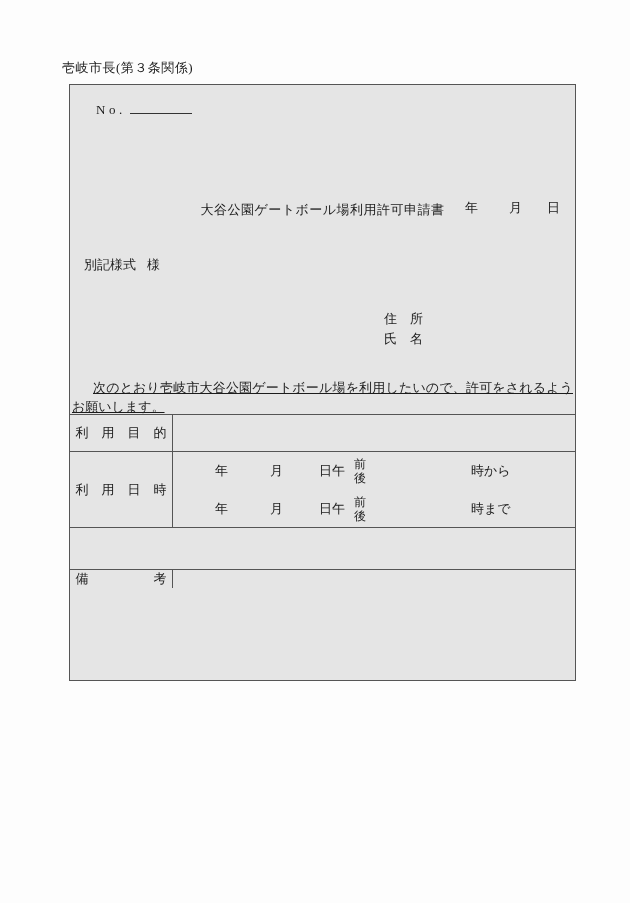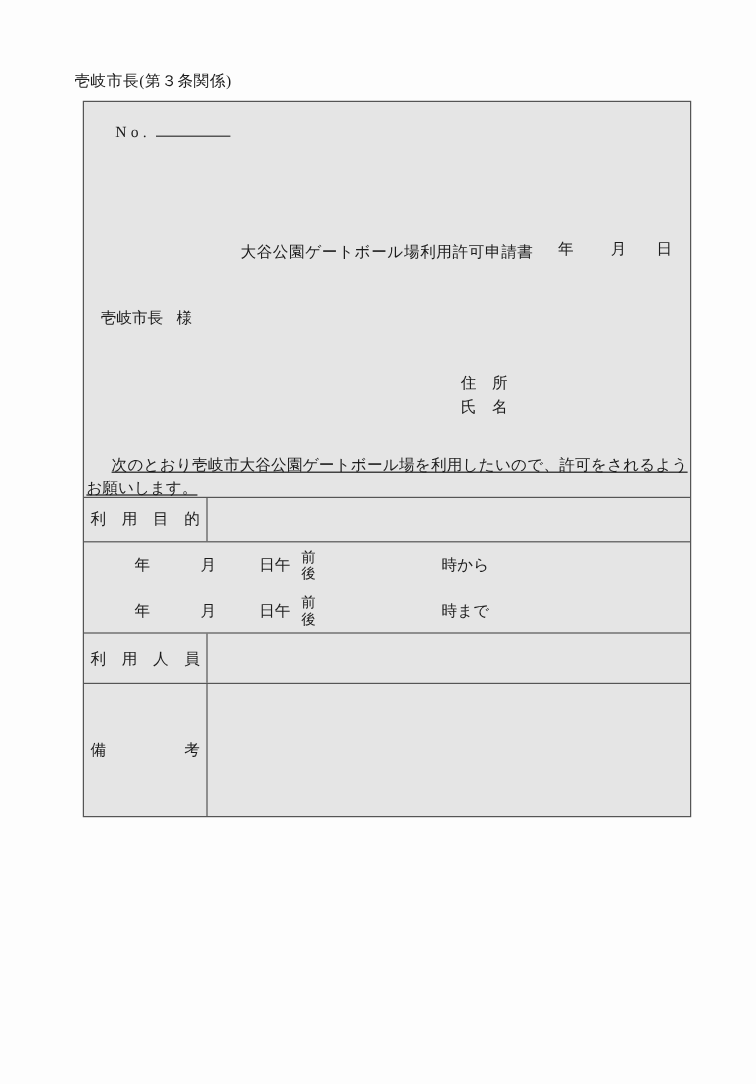--- a/index.html
+++ b/index.html
@@ -88,21 +88,21 @@
     display: flex;
     flex-direction: column;
   }
   .trow {
     display: flex;
     border-top: 1px solid #555;
   }
   .row-purpose  { height: 37px; }
   .row-datetime { height: 76px; }
   .row-people   { height: 42px; }
-  .row-remarks  { height: 111px; }
+  .row-remarks  { height: 111px; flex-direction: column; }
 
   .label-cell {
     width: 103px;
     border-right: 1px solid #555;
     display: flex;
     align-items: center;
     justify-content: center;
     flex-shrink: 0;
     white-space: nowrap;
   }
@@ -148,38 +148,39 @@
     <span class="no-label">No.</span><span class="no-underline"></span>
   </div>
 
   <div class="title">大谷公園ゲートボール場利用許可申請書</div>
 
   <div class="date-line">
     <span class="y">年</span><span class="m">月</span><span class="d">日</span>
   </div>
 
   <div class="addressee">
-    <span>壱岐市長</span><span class="honorific">様</span>
+    <span>別記様式</span><span class="honorific">様</span>
   </div>
 
   <div class="applicant">
     <div>住　所</div>
     <div>氏　名</div>
   </div>
 
   <div class="request">次のとおり壱岐市大谷公園ゲートボール場を利用したいので、許可をされるようお願いします。</div>
 
   <div class="form-table">
 
     <div class="trow row-purpose">
       <div class="label-cell">利　用　目　的</div>
       <div class="value-cell"></div>
     </div>
 
     <div class="trow row-datetime">
+      <div class="label-cell">利　用　日　時</div>
       <div class="value-cell dt-cell">
         <div class="dt-line">
           <span class="dt-year">年</span>
             <span class="dt-month">月</span>
             <span class="dt-day">日</span>
             <span class="dt-noon">午</span>
             <span class="ampm">
               <span>前</span>
               <span>後</span>
             </span>
@@ -193,21 +194,20 @@
             <span class="ampm">
               <span>前</span>
               <span>後</span>
             </span>
             <span class="dt-suffix">時まで</span>
         </div>
       </div>
     </div>
 
     <div class="trow row-people">
-      <div class="label-cell">利　用　人　員</div>
       <div class="value-cell"></div>
     </div>
 
     <div class="trow row-remarks">
       <div class="label-cell">備　　　　　考</div>
       <div class="value-cell"></div>
     </div>
 
   </div>
 </div>

